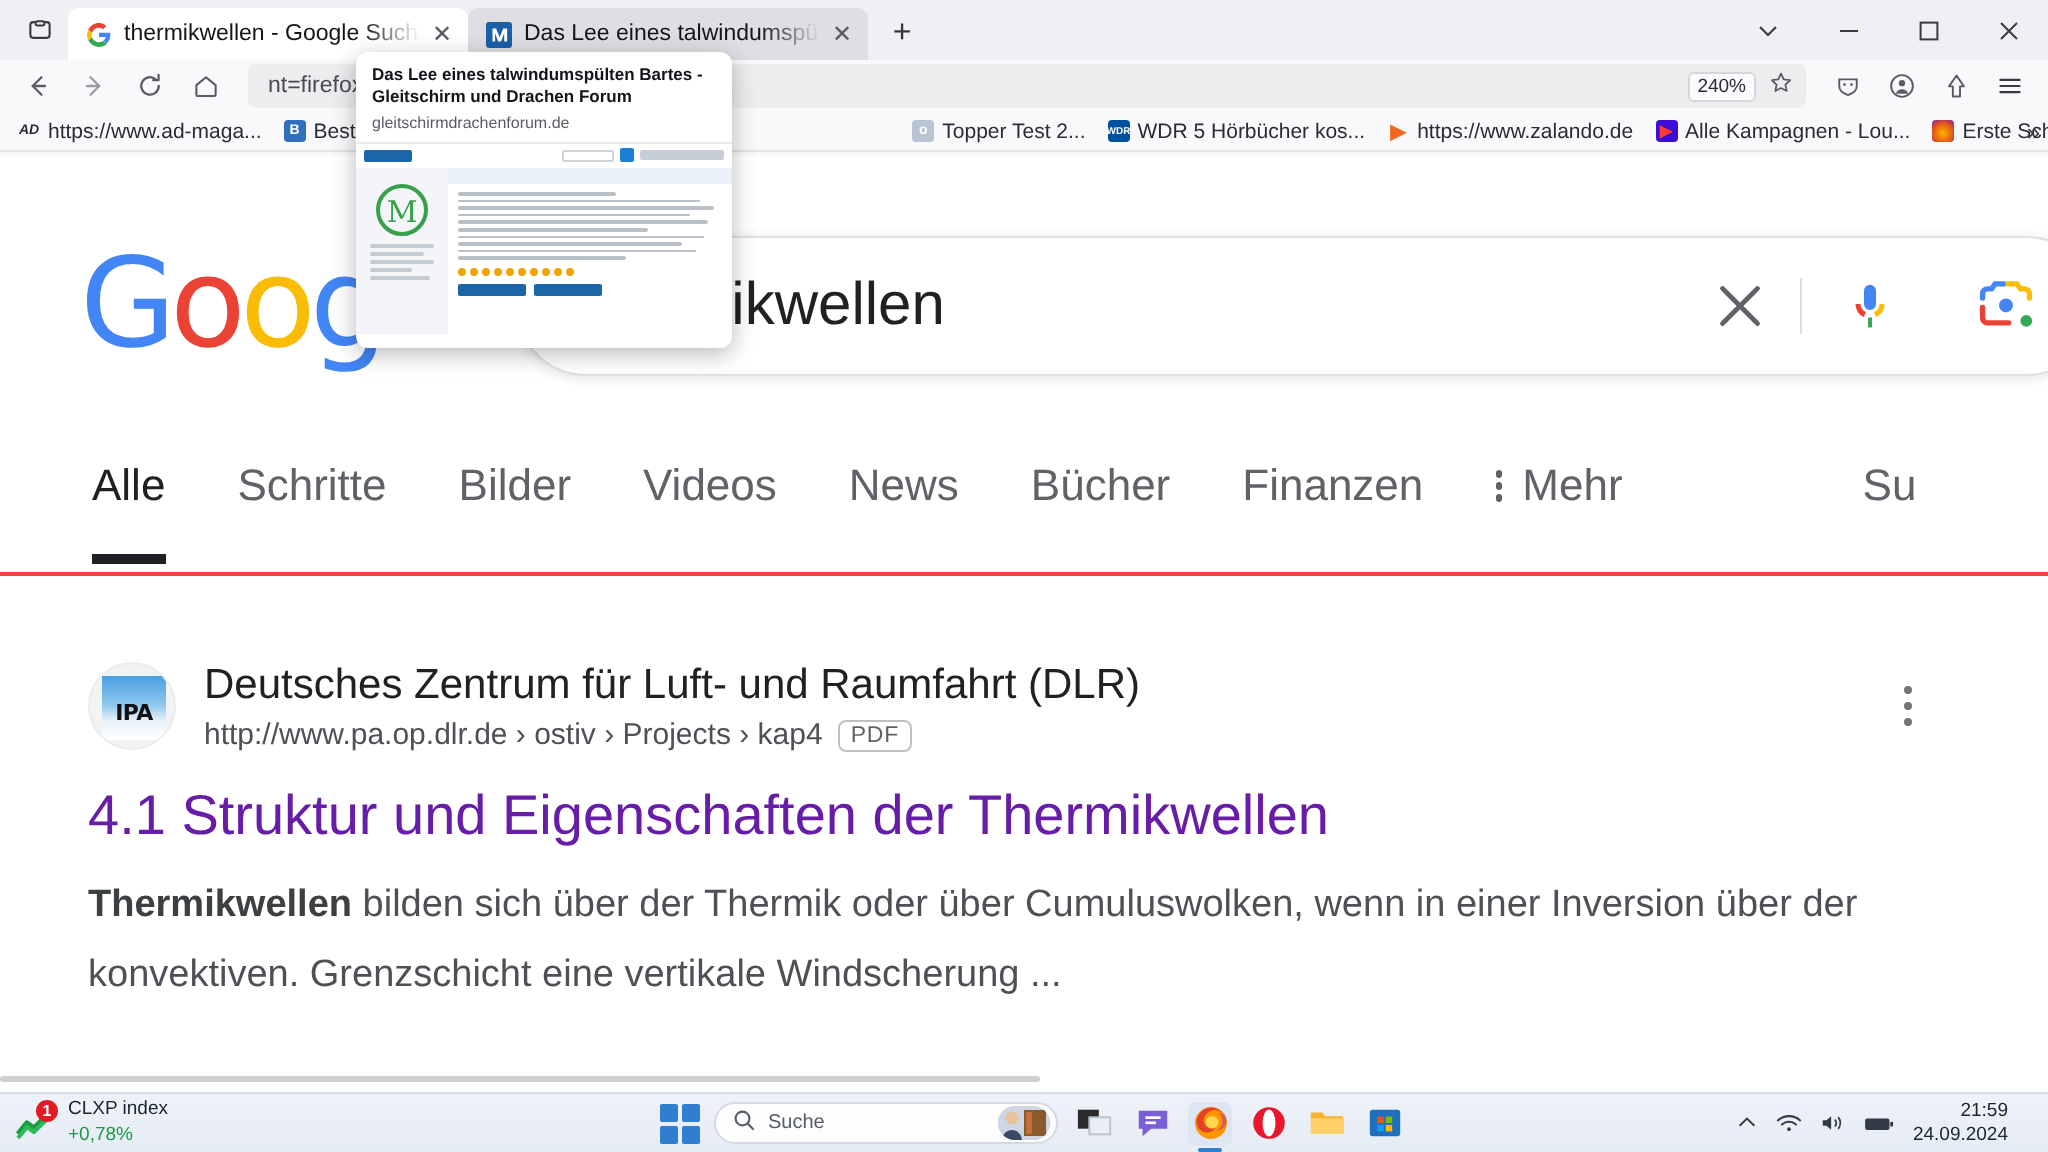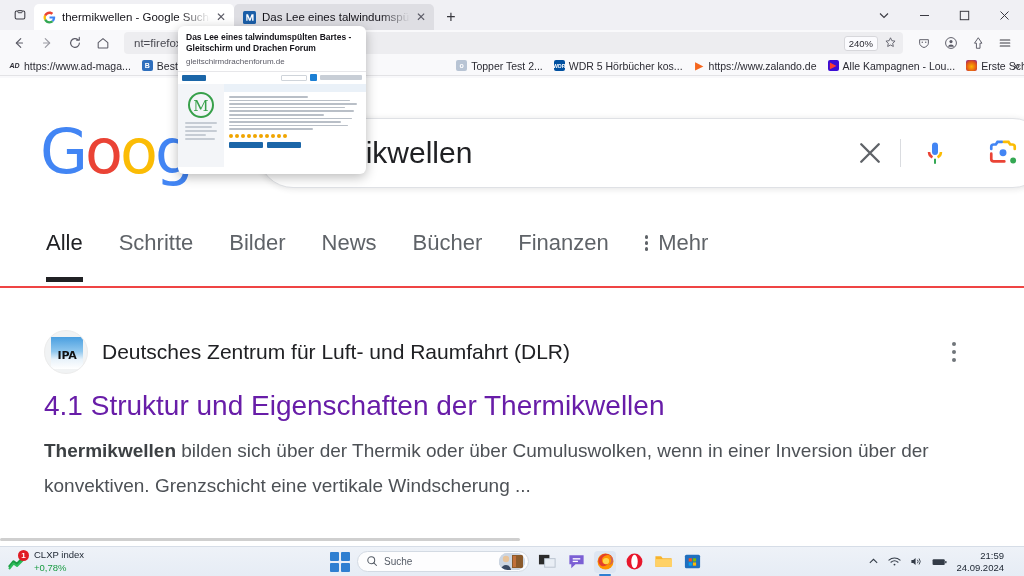--- a/index.html
+++ b/index.html
@@ -391,40 +391,46 @@
             <circle cx="19.6" cy="17.6" r="2.2" fill="#34a853"></circle>
           </svg>
         </div>
       </div>
     </div>
 
     <div class="navtabs" style="top:140px;">
       <div class="ntab sel">Alle</div>
       <div class="ntab">Schritte</div>
       <div class="ntab">Bilder</div>
+      <div class="ntab">Videos</div>
       <div class="ntab">News</div>
       <div class="ntab">Bücher</div>
       <div class="ntab">Finanzen</div>
       <div class="ntab more">
         <span class="dots3">
             <i></i>
             <i></i>
             <i></i>
           </span>
         <span>Mehr</span>
       </div>
+      <div class="ntab" style="margin-left:84px;">Su</div>
     </div>
 
     <div class="result" style="top:252px;">
       <div class="rhead">
         <div class="favcircle">
           <div class="favimg"></div>
         </div>
         <div>
           <div class="rsite">Deutsches Zentrum für Luft- und Raumfahrt (DLR)</div>
+          <div class="rurl">
+            <span>http://www.pa.op.dlr.de › ostiv › Projects › kap4</span>
+            <span class="pdfbadge">PDF</span>
+          </div>
         </div>
         <div class="rkebab">
             <i></i>
             <i></i>
             <i></i>
           </div>
       </div>
       <a class="rtitle" style="display:block;text-decoration:none;">4.1 Struktur und Eigenschaften der Thermikwellen</a>
       <div class="rsnippet">
         <b>Thermikwellen</b><span> bilden sich über der Thermik oder über Cumuluswolken, wenn in einer Inversion über der konvektiven. Grenzschicht eine vertikale Windscherung ...</span>

